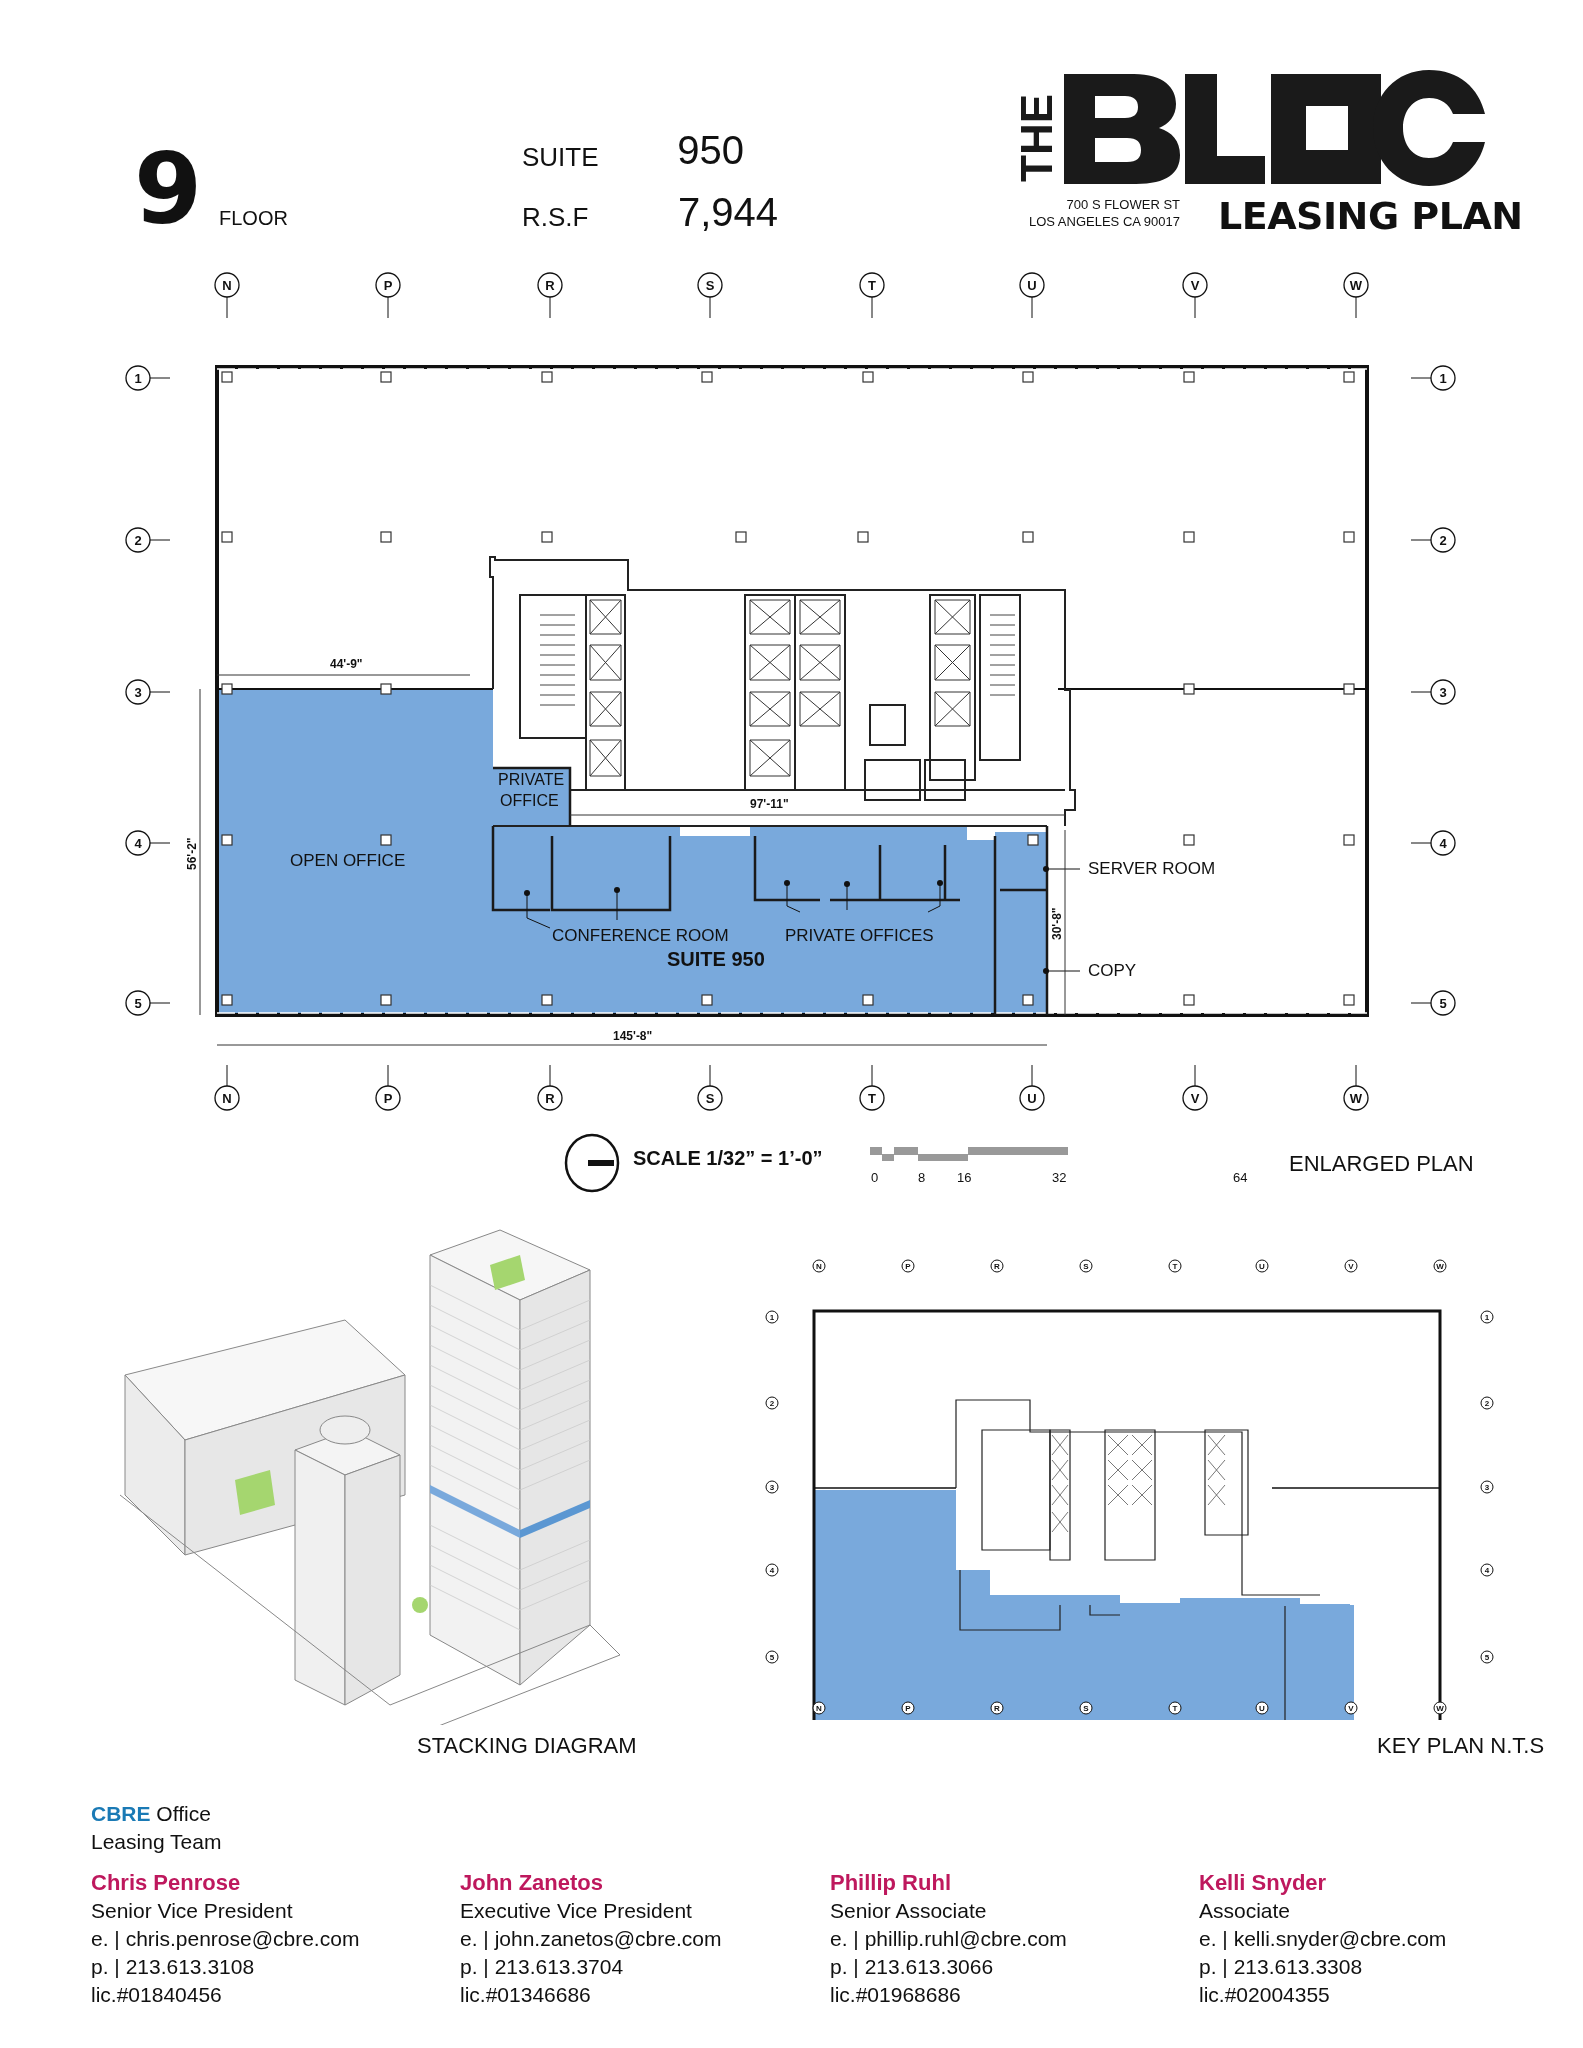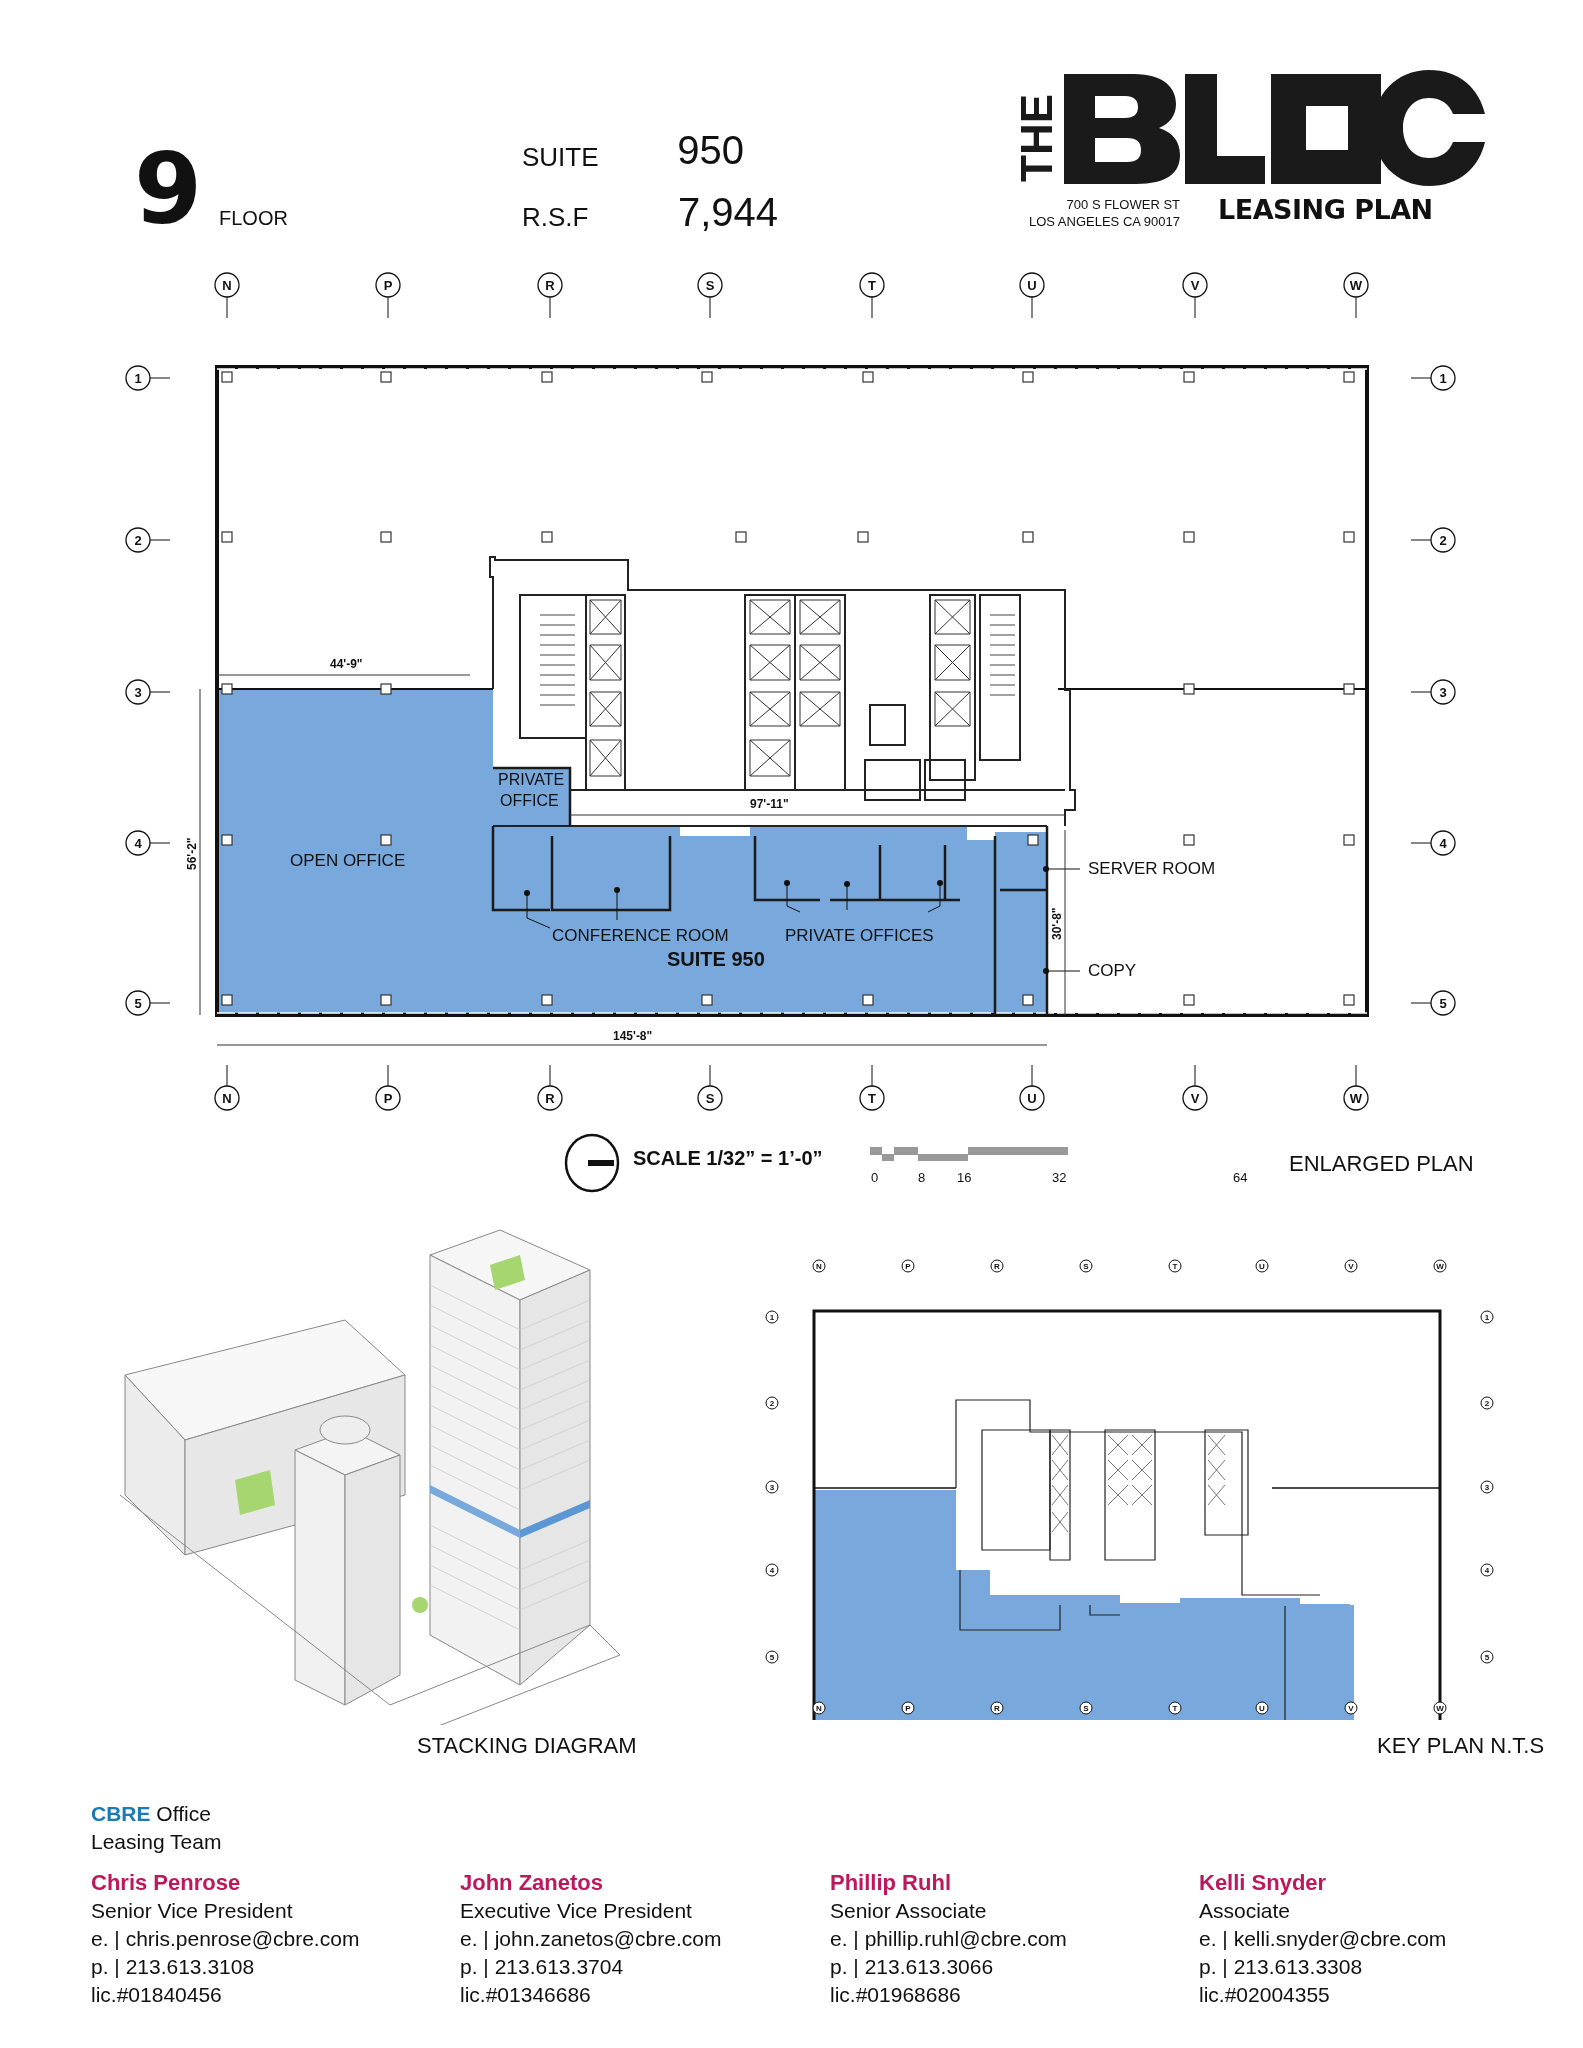--- a/index.html
+++ b/index.html
@@ -4,21 +4,21 @@
 <style>
   html,body{margin:0;padding:0;background:#fff;}
   body{width:1583px;height:2048px;position:relative;overflow:hidden;font-family:"Liberation Sans",sans-serif;color:#111;}
   .abs{position:absolute;}
   .floor-num{left:134px;top:140px;font-size:98px;font-weight:bold;line-height:1;letter-spacing:-2px;font-family:"DejaVu Sans",sans-serif;}
   .floor-label{left:219px;top:207px;font-size:20px;}
   .lbl{font-size:26px;text-align:right;}
   .val{font-size:40px;text-align:right;width:160px;}
   .logo{left:1015px;top:68px;width:475px;height:120px;}
   .addr{left:1010px;top:196px;width:170px;text-align:right;font-size:13px;line-height:17px;}
-  .leasing{left:1218px;top:194px;font-size:27px;font-weight:bold;font-family:"DejaVu Sans",sans-serif;letter-spacing:-0.5px;}
+  .leasing{left:1218px;top:194px;font-size:38px;font-weight:bold;font-family:"DejaVu Sans",sans-serif;letter-spacing:-0.5px;}
   .caption{font-size:22px;}
   .contact-head{left:91px;top:1800px;font-size:21px;line-height:28px;}
   .brand{color:#1a7ab5;font-weight:bold;}
   .contact{top:1869px;font-size:21px;line-height:28px;}
   .contact .name{color:#be185d;font-weight:bold;font-size:22px;}
   .scale-text{left:633px;top:1147px;font-size:20px;font-weight:bold;}
   .tick{font-size:13px;top:1170px;}
   svg text{font-family:"Liberation Sans",sans-serif;}
 </style>
 </head>

